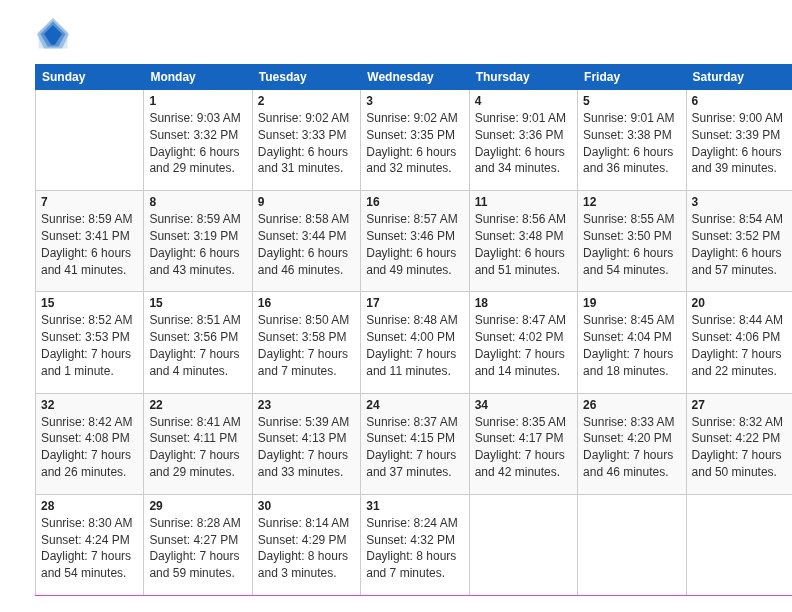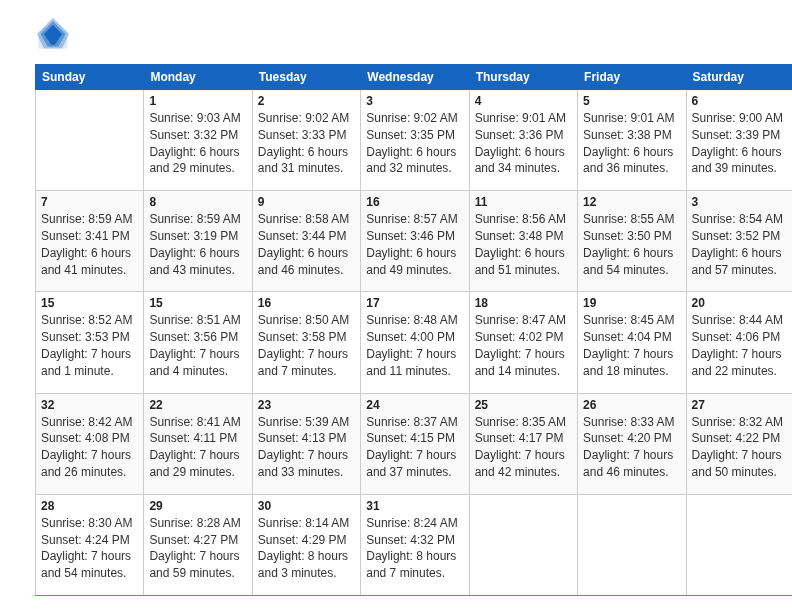--- a/index.html
+++ b/index.html
@@ -306,21 +306,21 @@
 and 33 minutes.</div>
           </td>
           <td>
             <span class="day-number">24</span>
             <div class="cell-content">Sunrise: 8:37 AM
 Sunset: 4:15 PM
 Daylight: 7 hours
 and 37 minutes.</div>
           </td>
           <td>
-            <span class="day-number">25</span>
+            <span class="day-number">34</span>
             <div class="cell-content">Sunrise: 8:35 AM
 Sunset: 4:17 PM
 Daylight: 7 hours
 and 42 minutes.</div>
           </td>
           <td>
             <span class="day-number">26</span>
             <div class="cell-content">Sunrise: 8:33 AM
 Sunset: 4:20 PM
 Daylight: 7 hours

